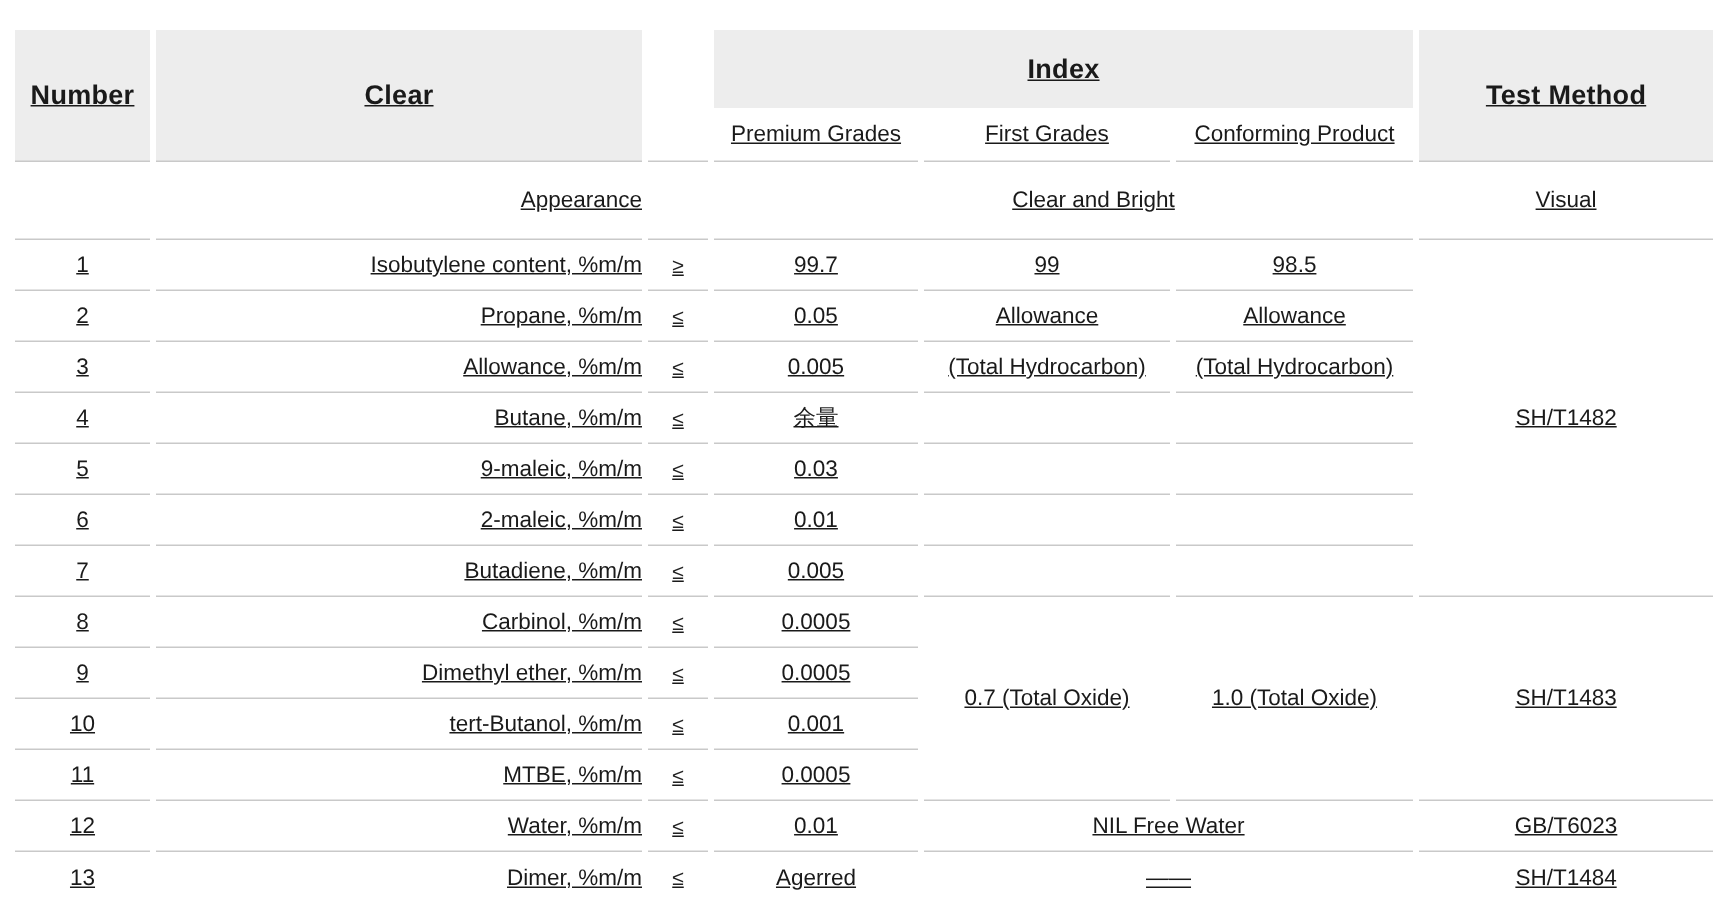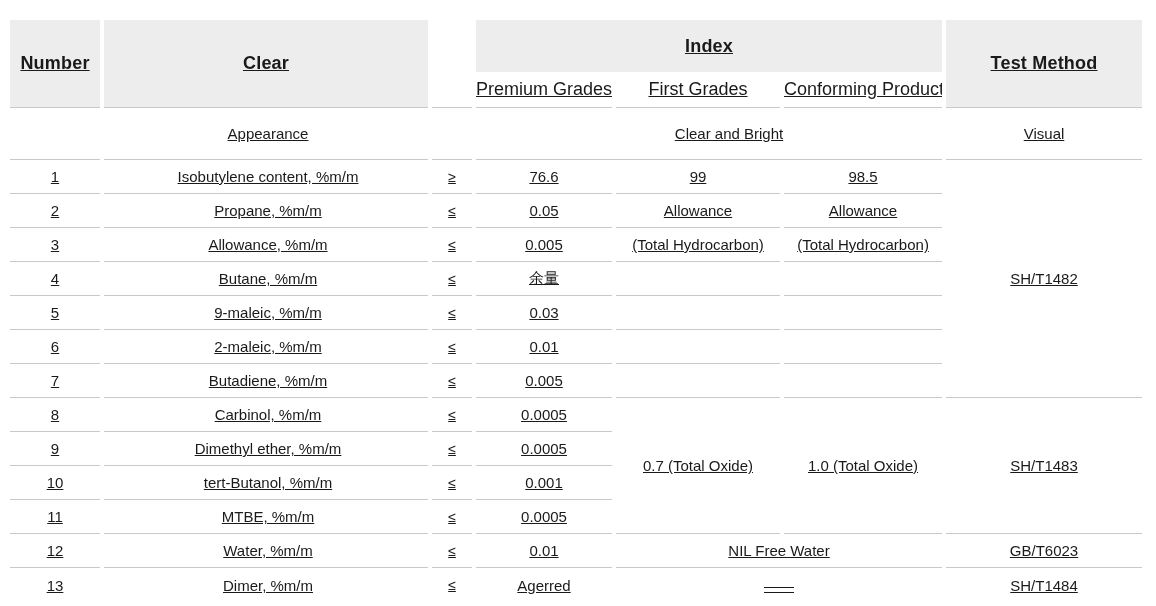--- a/index.html
+++ b/index.html
@@ -43,28 +43,28 @@
   
   tr.h-main { height: 52px; }
   tr.h-sub  { height: 36px; }
   th.main {
     background: #ededed;
     font-weight: bold;
     font-size: 18px;
     letter-spacing: 0.2px;
   }
   th.no-bb { border-bottom: none; }
-  tr.h-sub th { background: #ffffff; font-size: 18px; }
+  tr.h-sub th { background: #ffffff; font-size: 15px; }
 
   
   tr.r-app { height: 52px; }
   tbody tr { height: 34px; }
   tbody tr:last-child td { border-bottom: none; }
 
-  td.item { text-align: center; padding-left: 4px; }
+  td.item { text-align: right; padding-left: 4px; }
   td.rel  { font-size: 14px; color: #222222; }
   td.clearbright { padding-left: 40px; }
 </style>
 </head>
 <body>
 
 <div class="page">
   <table class="spec">
     <colgroup>
       <col class="c-number">
@@ -95,21 +95,21 @@
         <td class="item">Appearance</td>
         <td class="rel"></td>
         <td class="clearbright" colspan="3">Clear and Bright</td>
         <td>Visual</td>
       </tr>
 
       <tr>
         <td>1</td>
         <td class="item">Isobutylene content, %m/m</td>
         <td class="rel">≥</td>
-        <td>76.6</td>
+        <td>99.7</td>
         <td>99</td>
         <td>98.5</td>
         <td rowspan="7">SH/T1482</td>
       </tr>
 
       <tr>
         <td>2</td>
         <td class="item">Propane, %m/m</td>
         <td class="rel">≤</td>
         <td>0.05</td>

